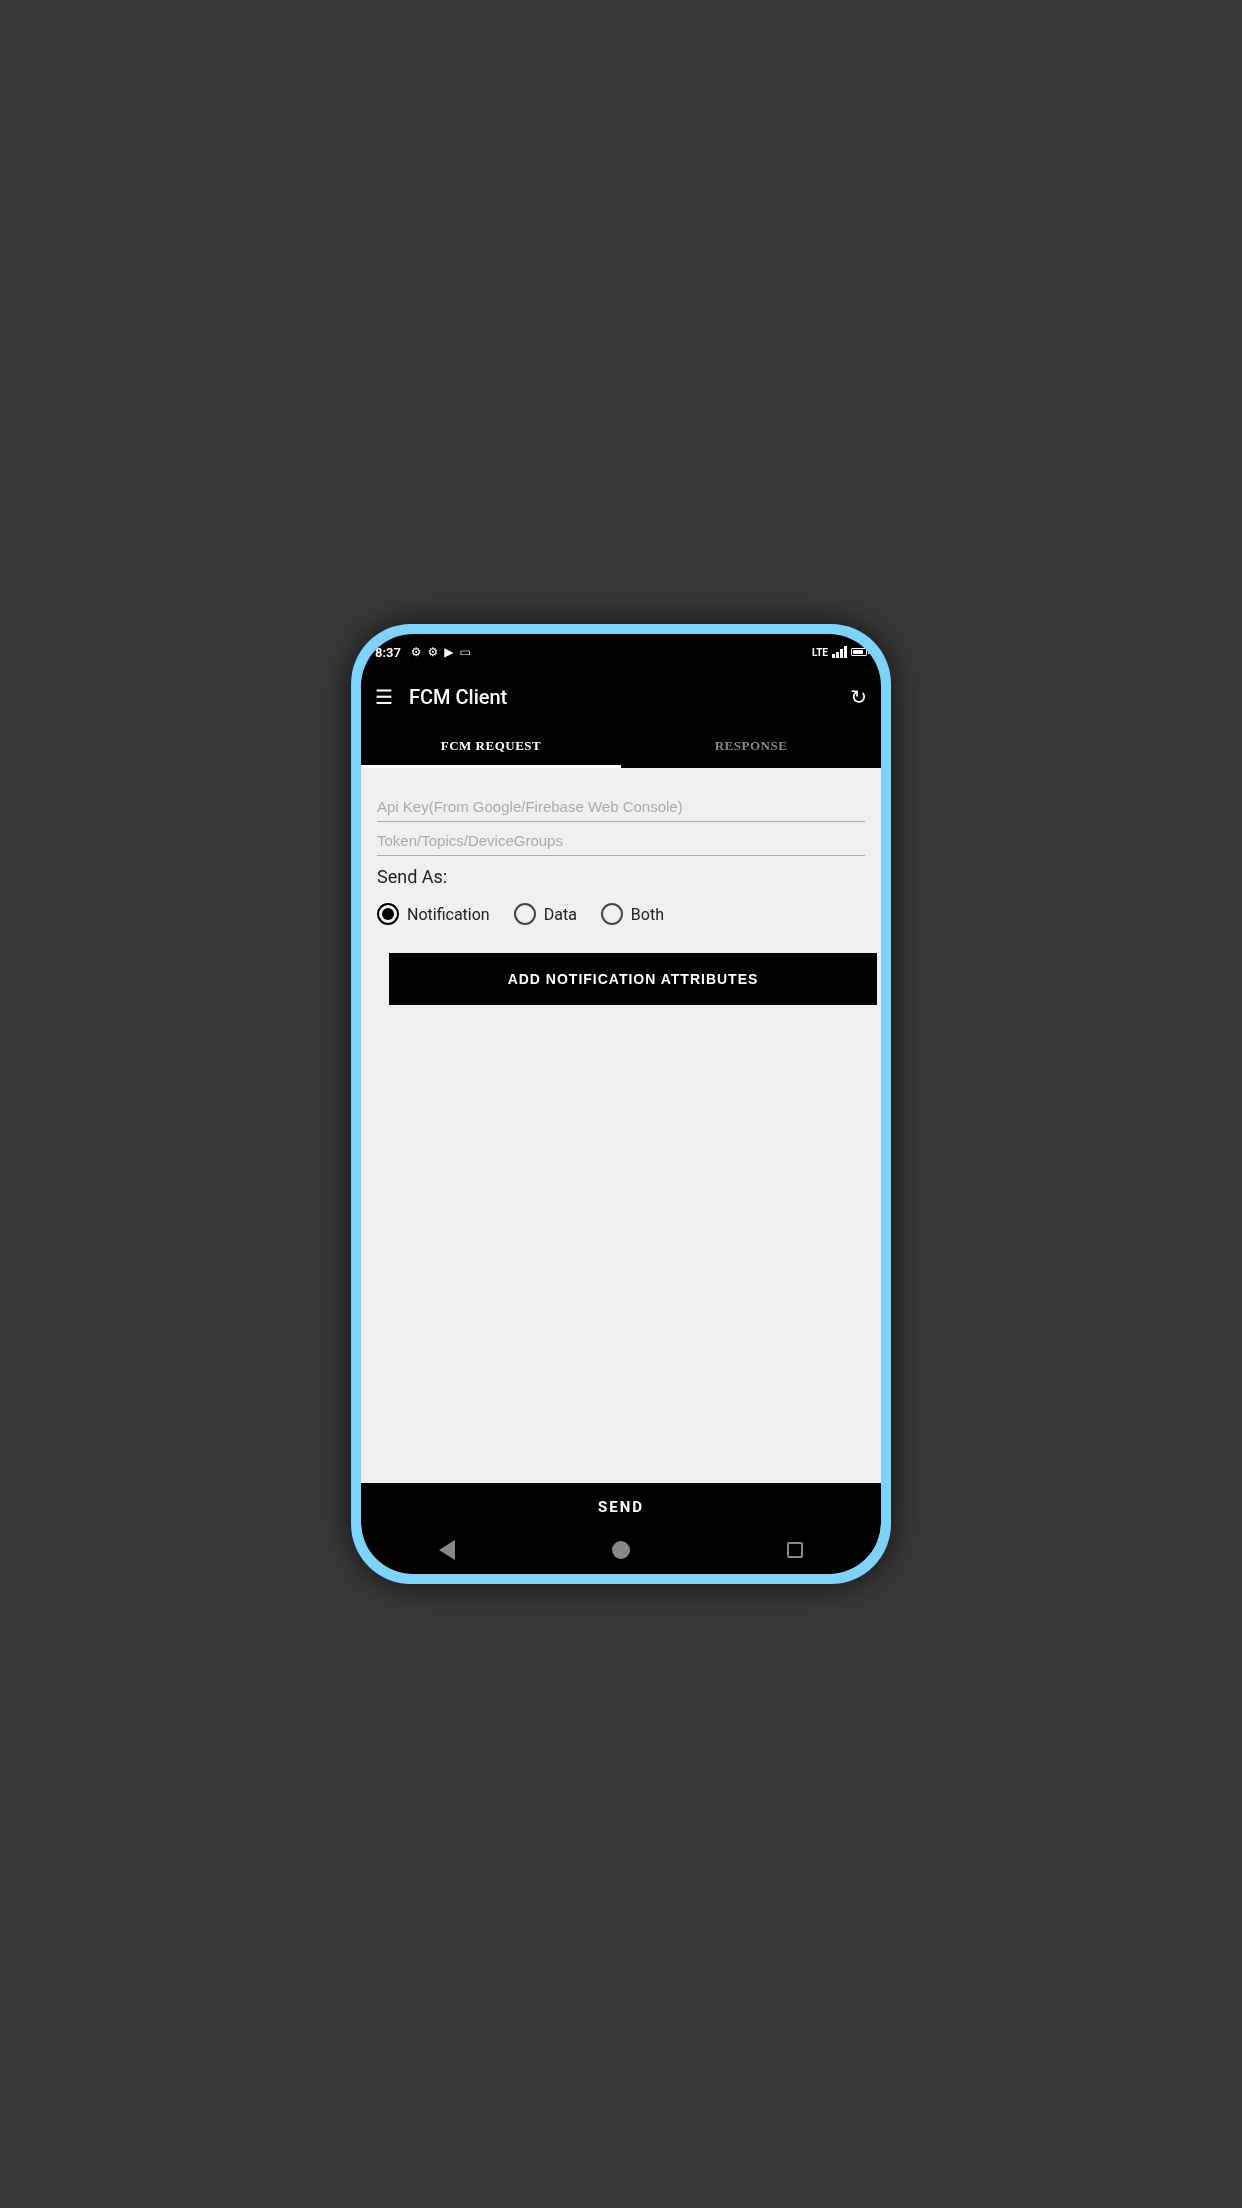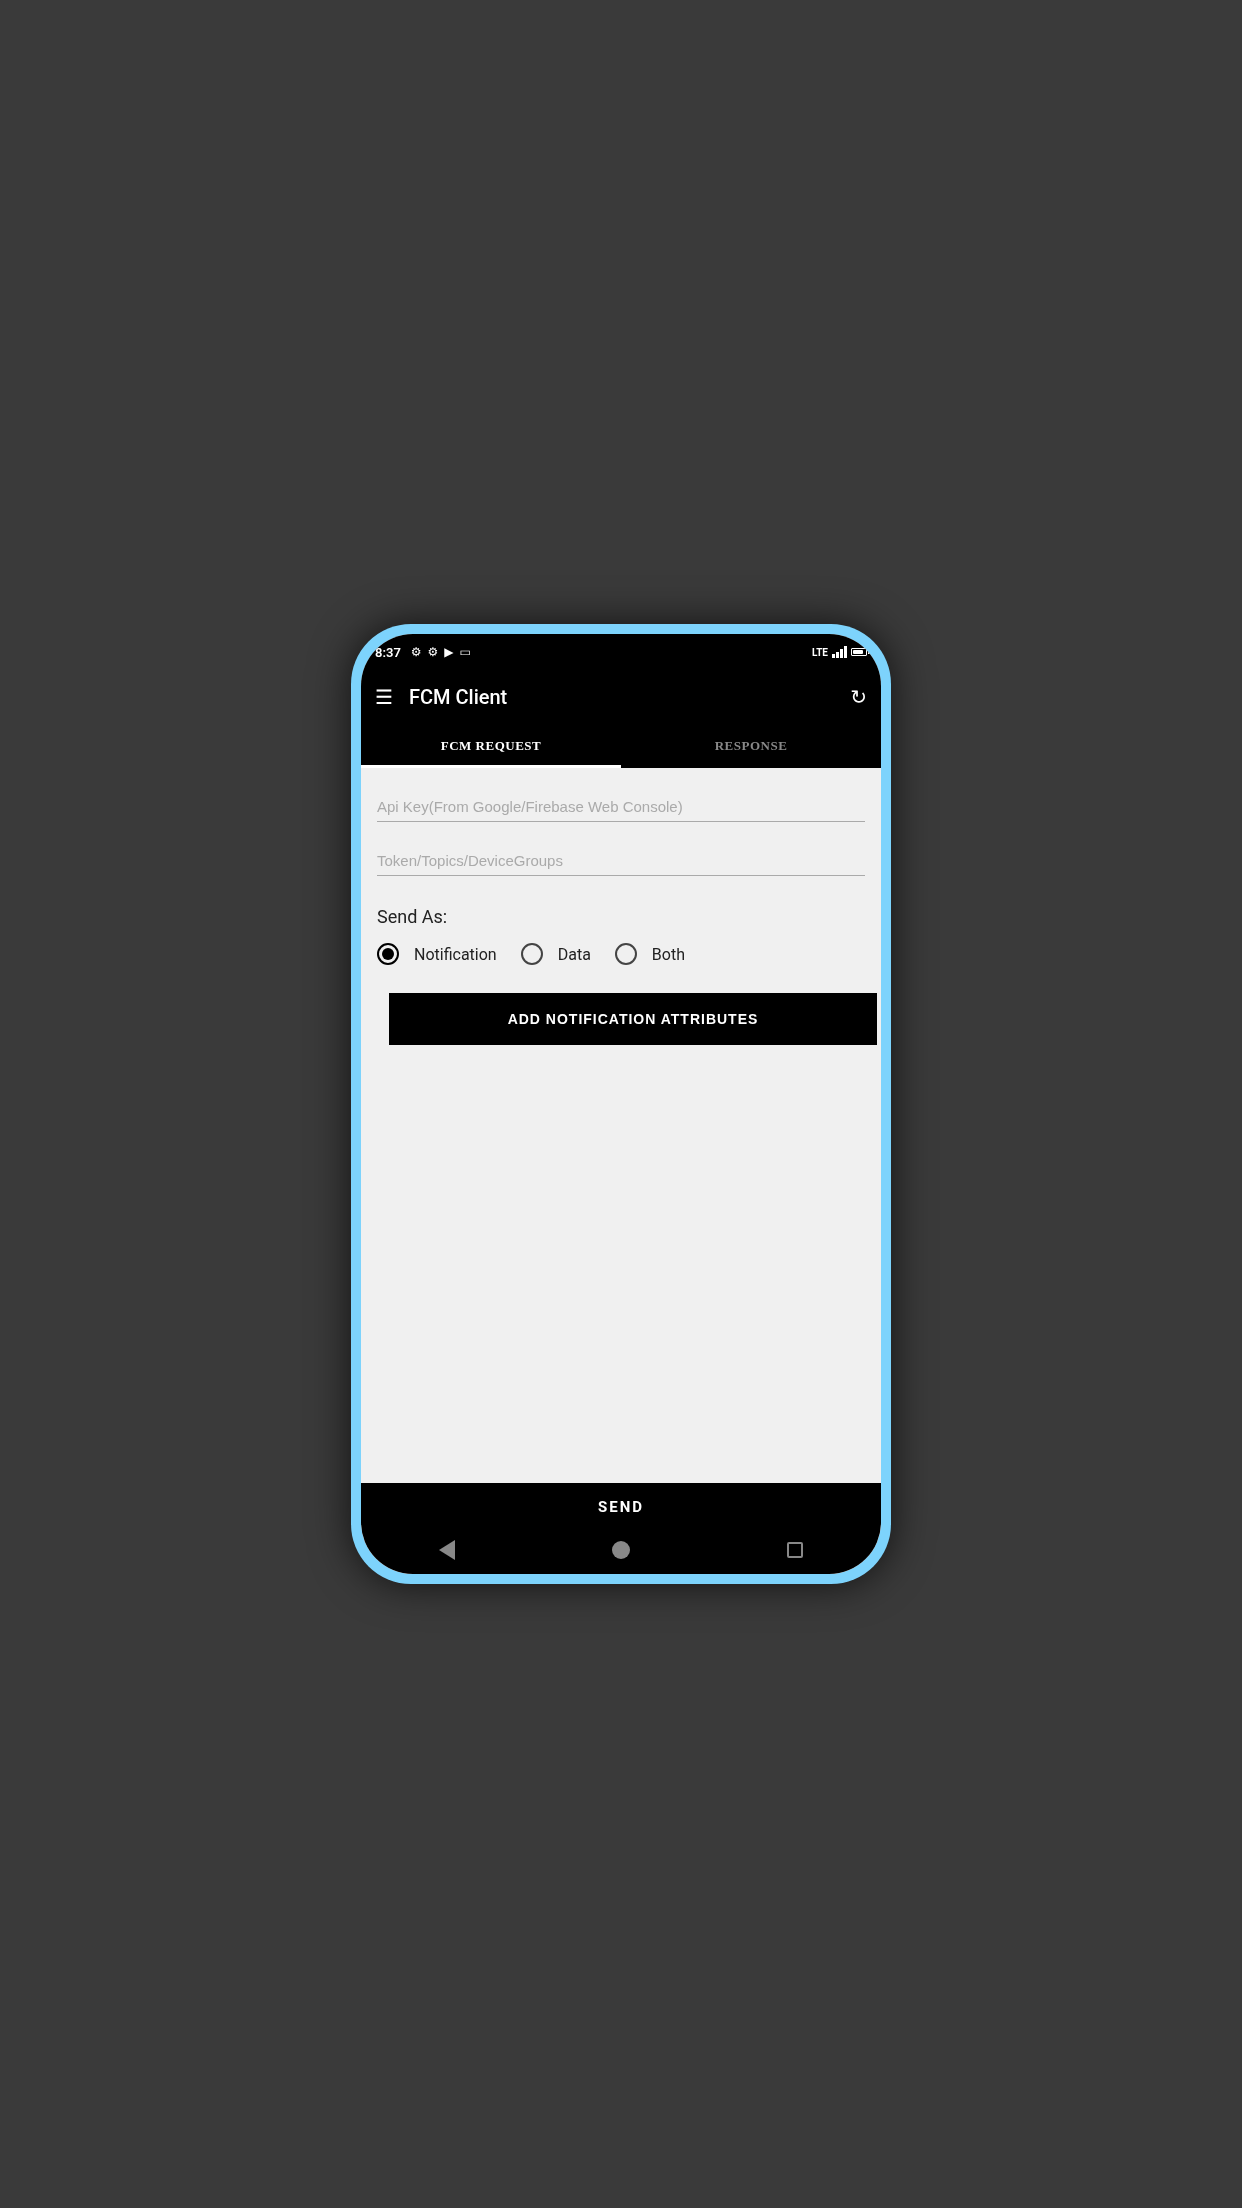--- a/index.html
+++ b/index.html
@@ -149,21 +149,20 @@
 
     .form-area {
       flex: 1;
       padding: 20px 16px 10px;
       display: flex;
       flex-direction: column;
       gap: 0;
     }
 
     .input-group {
-      margin-bottom: 20px;
     }
 
     .text-input {
       width: 100%;
       background: transparent;
       border: none;
       border-bottom: 1px solid #aaaaaa;
       padding: 10px 0 6px;
       font-size: 15px;
       color: #999999;
@@ -185,21 +184,21 @@
     .radio-group {
       display: flex;
       align-items: center;
       gap: 24px;
       margin-bottom: 20px;
     }
 
     .radio-item {
       display: flex;
       align-items: center;
-      gap: 15px;
+      gap: 8px;
       cursor: pointer;
     }
 
     .radio-circle {
       width: 22px;
       height: 22px;
       border-radius: 50%;
       border: 2px solid #444444;
       display: flex;
       align-items: center;

